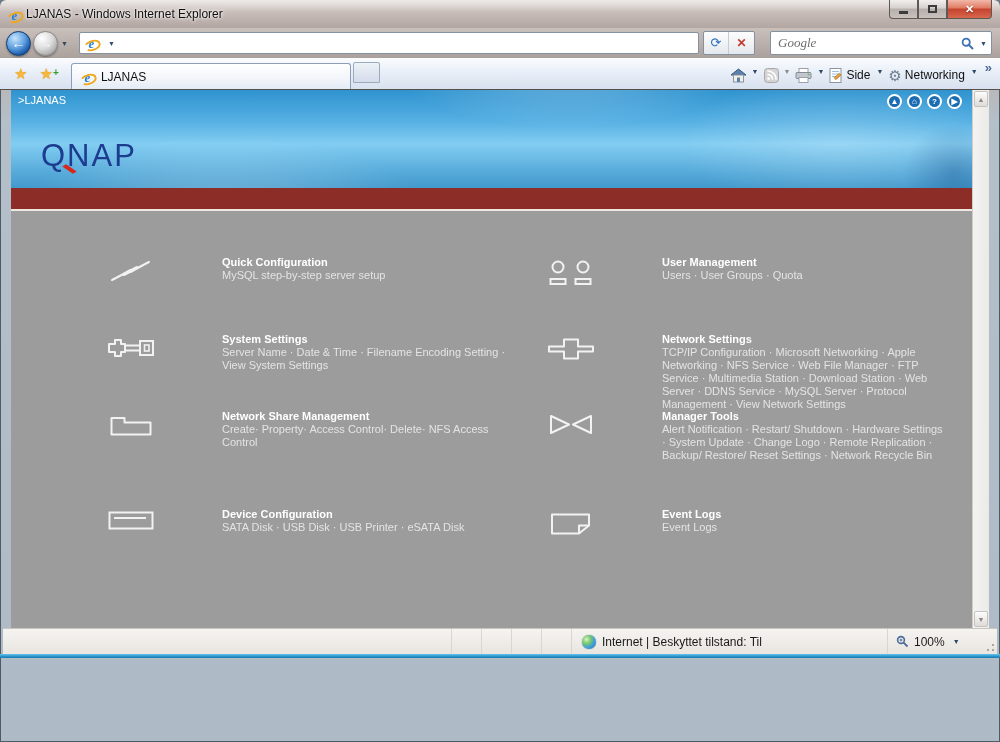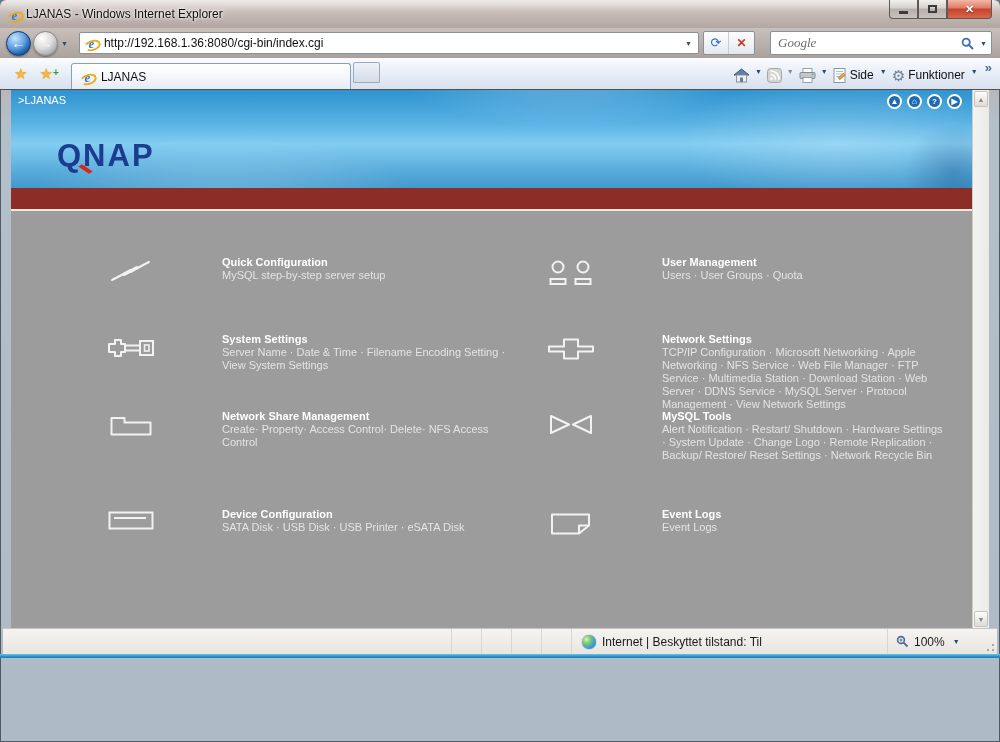--- a/index.html
+++ b/index.html
@@ -84,21 +84,21 @@
     background:
       radial-gradient(ellipse 340px 130px at 22% 130%, rgba(255,255,255,.30), transparent 62%),
       radial-gradient(ellipse 300px 110px at 58% -28%, rgba(255,255,255,.32), transparent 60%),
       radial-gradient(ellipse 260px 120px at 86% 55%, rgba(255,255,255,.18), transparent 60%),
       radial-gradient(circle 70px at 98% 85%, rgba(16,60,120,.30), transparent 70%),
       linear-gradient(180deg,#2f93cf 0%,#56b0e3 32%,#82cdf2 55%,#53a8d8 86%,#4299cc 100%); }
   .breadcrumb { position:absolute; left:7px; top:4px; font-size:11px; color:#fff; }
   .hdr-btns { position:absolute; right:10px; top:4px; display:flex; gap:5px; }
   .hdr-btn { width:15px; height:15px; border-radius:50%; border:2px solid #fff; background:#1b6cb2;
     color:#fff; font-size:8px; font-weight:bold; display:flex; align-items:center; justify-content:center; line-height:1; }
-  .qnap-logo { position:absolute; left:46px; top:48px; font-size:31px; font-weight:bold;
+  .qnap-logo { position:absolute; left:30px; top:48px; font-size:31px; font-weight:normal;
     letter-spacing:2px; color:#1d3b8f; }
   .qnap-logo .swoosh { position:absolute; left:22px; bottom:3px; width:13px; height:4px;
     background:#d8281c; transform:rotate(35deg) skewX(-25deg); }
   .red-bar { height:23px; border-bottom:2px solid #efe8e2; }
   .content { flex:1; padding:45px 0 0 92px; display:grid; grid-template-columns:440px 1fr;
     grid-template-rows:77px 77px 98px auto; align-items:start; }
   .item { display:flex;gap:36px; }
   .item .icon-box { width:56px; margin-right:27px; display:flex; justify-content:center; padding-top:3px; flex:none; }
   .item .txt { width:286px; }
   .item .t { font-size:11px; font-weight:bold; color:#fff; line-height:13px; }
@@ -150,21 +150,20 @@
   <div class="navbar">
     <div class="circle-btn">
         <span>←</span>
       </div>
     <div class="circle-btn disabled fwd">
         <span>→</span>
       </div>
     <span class="dd">▼</span>
     <div class="addr">
       <span class="addr-ie"><span class="ie-e">e</span></span>
-      <span class="addr-url">http://192.168.1.36:8080/cgi-bin/index.cgi</span>
       <span class="addr-dd">▼</span>
     </div>
     <div class="rs-group">
       <span class="rs-btn refresh">⟳</span>
       <span class="rs-btn stop">✕</span>
     </div>
     <div class="search">
       <span class="search-ph">Google</span>
       <svg class="icon-svg" width="13" height="13" viewBox="0 0 13 13">
         <circle cx="5.2" cy="5.2" r="3.6" fill="none" stroke="#3f6fb5" stroke-width="1.8"></circle>
@@ -206,21 +205,21 @@
       <svg class="icon-svg" width="14" height="16" viewBox="0 0 14 16">
         <rect x="1" y="0.5" width="11" height="14" fill="#fff" stroke="#8a95a5"></rect>
         <line x1="3" y1="3.5" x2="10" y2="3.5" stroke="#9fc0e0" stroke-width="1"></line>
         <line x1="3" y1="6" x2="10" y2="6" stroke="#9fc0e0" stroke-width="1"></line>
         <line x1="3" y1="8.5" x2="8" y2="8.5" stroke="#9fc0e0" stroke-width="1"></line>
         <rect x="7" y="9" width="7" height="2.6" fill="#e8a03c" stroke="#b0742a" stroke-width="0.6" transform="rotate(-40 7 12)"></rect>
       </svg>
       <span class="cmd-label">Side</span>
       <span class="dd">▼</span>
       <span class="cmd-gear">⚙</span>
-      <span class="cmd-label">Funktioner</span>
+      <span class="cmd-label">Networking</span>
       <span class="dd">▼</span>
     </div>
     <span class="overflow">»</span>
   </div>
 
   <div class="viewport">
     <div class="pagearea">
 
       <div class="qnap-header">
         <span class="breadcrumb">&gt;LJANAS</span>
@@ -315,21 +314,21 @@
         </div>
 
         <div class="item">
           <div class="icon-box">
             <svg class="icon-svg" width="44" height="23" viewBox="0 0 44 23">
               <path d="M2 3 L20 11.5 L2 20 Z" fill="none" stroke="#f2f2f2" stroke-width="2" stroke-linejoin="round"></path>
               <path d="M42 3 L24 11.5 L42 20 Z" fill="none" stroke="#f2f2f2" stroke-width="2" stroke-linejoin="round"></path>
             </svg>
           </div>
           <div class="txt">
-            <div class="t">MySQL Tools</div>
+            <div class="t">Manager Tools</div>
             <div class="s">Alert Notification · Restart/ Shutdown · Hardware Settings · System Update · Change Logo · Remote Replication · Backup/ Restore/ Reset Settings · Network Recycle Bin</div>
           </div>
         </div>
 
         <div class="item">
           <div class="icon-box">
             <svg class="icon-svg" width="46" height="19" viewBox="0 0 46 19">
               <rect x="1.5" y="1.5" width="43" height="16" fill="none" stroke="#f2f2f2" stroke-width="2"></rect>
               <line x1="6" y1="7" x2="38" y2="7" stroke="#f2f2f2" stroke-width="2"></line>
             </svg>

